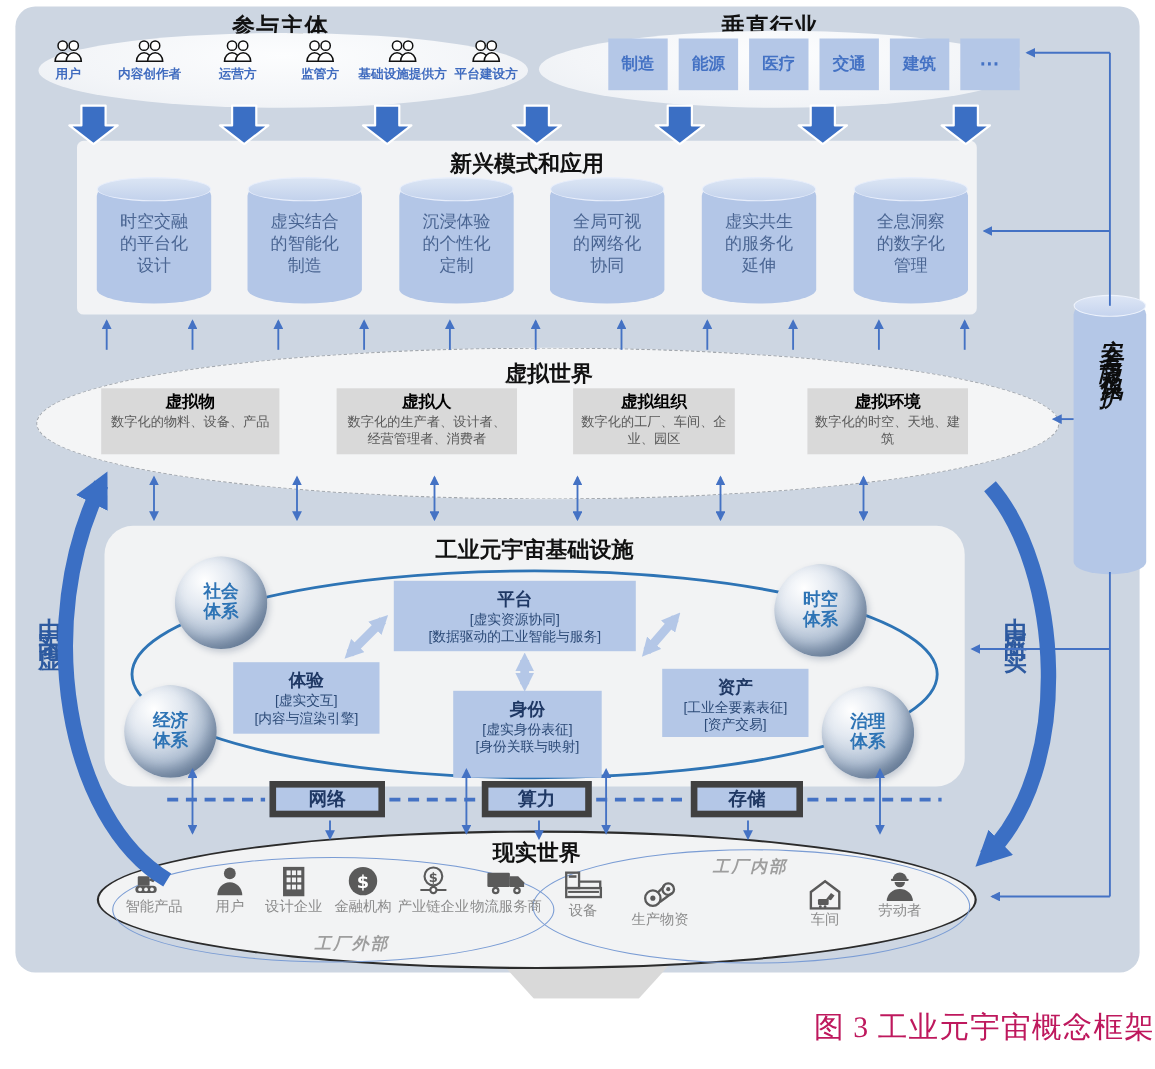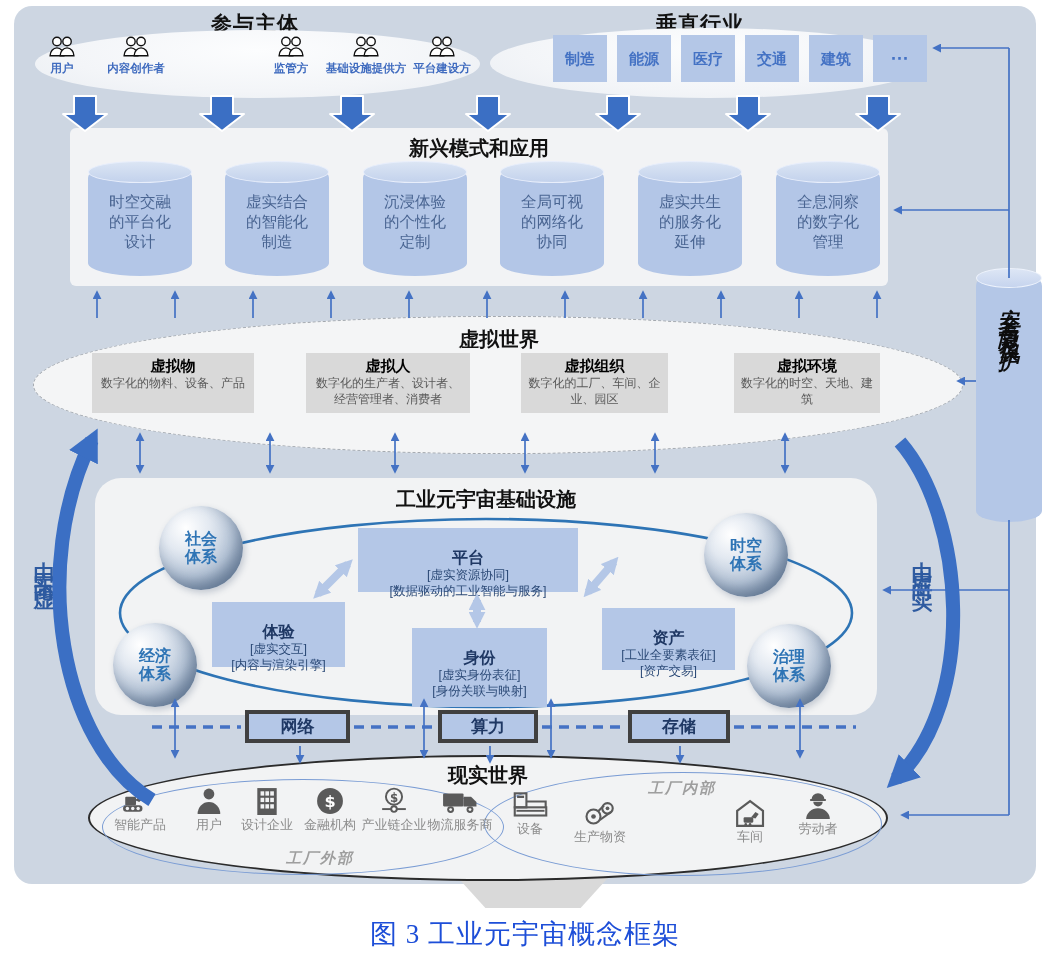--- a/index.html
+++ b/index.html
@@ -43,26 +43,26 @@
   
   .infra-block{position:absolute;left:95px;top:478px;width:782px;height:237px;background:#f2f3f4;border-radius:26px;}
   .infra-title{position:absolute;left:0;right:0;top:8px;text-align:center;font-size:20px;font-weight:bold;color:#111;}
   .ring{position:absolute;left:0;top:0;width:782px;height:237px;}
   .sphere{position:absolute;width:84px;height:84px;border-radius:50%;
       background:radial-gradient(circle at 32% 26%,#ffffff 0%,#e3e9f1 28%,#b5c4d7 58%,#8298b3 82%,#6d829c 100%);
       background-color:#9fb2c8;display:flex;align-items:center;justify-content:center;
       box-shadow:inset -6px -8px 14px rgba(40,60,90,.35), 2px 3px 6px rgba(60,80,110,.25);}
   .sphere-label{width:36px;font-size:16px;font-weight:bold;color:#2e74b5;text-align:center;
       word-break:break-all;line-height:1.15;}
-  .core-box{position:absolute;background:#b4c7e7;text-align:center;padding-top:20px;box-sizing:border-box;}
+  .core-box{position:absolute;background:#b4c7e7;text-align:center;padding-top:8px;box-sizing:border-box;}
   .core-title{font-size:16px;font-weight:bold;color:#1f3864;line-height:1.2;}
   .core-line{font-size:12.5px;color:#2c4a77;line-height:1.3;}
 
   
-  .res-box{position:absolute;top:710px;height:33px;background:#b4c7e7;border:4px solid #404040;box-sizing:border-box;
+  .res-box{position:absolute;top:710px;height:33px;background:#b4c7e7;border:6px solid #404040;box-sizing:border-box;
       display:flex;align-items:center;justify-content:center;font-size:17px;font-weight:bold;color:#1f3864;}
 
   
   .trapezoid{position:absolute;left:448px;top:878px;width:170px;height:30px;background:#d9d9d9;
       clip-path:polygon(6% 0,94% 0,78% 100%,22% 100%);}
   .real-ellipse{position:absolute;left:88px;top:755px;width:800px;height:126px;border-radius:50%;
       background:#f2f3f4;border:2px solid #2b2b2b;box-sizing:border-box;}
   .real-title{position:absolute;left:0;right:0;top:5px;text-align:center;font-size:20px;font-weight:bold;color:#111;}
   .inner-ellipse{position:absolute;border-radius:50%;border:1.4px solid #7a9cd4;}
   .ie-left{left:12px;top:22px;width:400px;height:94px;}
@@ -76,21 +76,21 @@
   .flow-label{position:absolute;writing-mode:vertical-rl;font-size:21px;font-weight:bold;color:#2d5aa0;letter-spacing:9px;}
   .sec-cyl{position:absolute;left:976px;top:278px;width:66px;height:244px;background:#b4c7e7;
       border-radius:8px 8px 33px 33px/8px 8px 11px 11px;}
   .sec-cyl::before{content:"";position:absolute;left:0;right:0;top:-10px;height:20px;border-radius:50%;
       background:linear-gradient(180deg,#dde6f5,#c6d4ee);border:1px solid #eef3fc;box-sizing:border-box;}
   .sec-text{position:absolute;left:50%;top:14px;transform:translateX(-50%);writing-mode:vertical-rl;
       font-size:20px;font-weight:bold;font-style:italic;color:#0d0d0d;letter-spacing:7px;white-space:nowrap;}
 
   .overlay{position:absolute;left:0;top:0;width:1050px;height:972px;pointer-events:none;}
 
-  .caption{position:absolute;left:0;right:0;top:916px;text-align:center;font-size:27px;color:#1d4ed8;
+  .caption{position:absolute;left:0;right:0;top:916px;text-align:right;font-size:27px;color:#be185d;
       font-family:"Liberation Serif","DejaVu Serif",serif;letter-spacing:1px;}
 </style>
 </head>
 <body>
 
 <div class="canvas">
   <div class="bg"></div>
 
   <div class="sec-title" style="left:140px;top:10px;width:230px;">参与主体</div>
   <div class="ellipse participants-ellipse">
@@ -108,20 +108,31 @@
     <div class="p-item" style="left:101px;">
       <svg viewBox="0 0 32 24">
           <g fill="#fff" stroke="#111" stroke-width="1.5">
             <circle cx="10.5" cy="6" r="4.6"></circle>
             <path d="M3,21.5 a7.5,8.5 0 0 1 15,0 z"></path>
             <circle cx="21.5" cy="6" r="4.6"></circle>
             <path d="M14,21.5 a7.5,8.5 0 0 1 15,0 z"></path>
           </g>
         </svg>
       <span class="p-label">内容创作者</span>
+    </div>
+    <div class="p-item" style="left:181px;">
+      <svg viewBox="0 0 32 24">
+          <g fill="#fff" stroke="#111" stroke-width="1.5">
+            <circle cx="10.5" cy="6" r="4.6"></circle>
+            <path d="M3,21.5 a7.5,8.5 0 0 1 15,0 z"></path>
+            <circle cx="21.5" cy="6" r="4.6"></circle>
+            <path d="M14,21.5 a7.5,8.5 0 0 1 15,0 z"></path>
+          </g>
+        </svg>
+      <span class="p-label">运营方</span>
     </div>
     <div class="p-item" style="left:256px;">
       <svg viewBox="0 0 32 24">
           <g fill="#fff" stroke="#111" stroke-width="1.5">
             <circle cx="10.5" cy="6" r="4.6"></circle>
             <path d="M3,21.5 a7.5,8.5 0 0 1 15,0 z"></path>
             <circle cx="21.5" cy="6" r="4.6"></circle>
             <path d="M14,21.5 a7.5,8.5 0 0 1 15,0 z"></path>
           </g>
         </svg>

